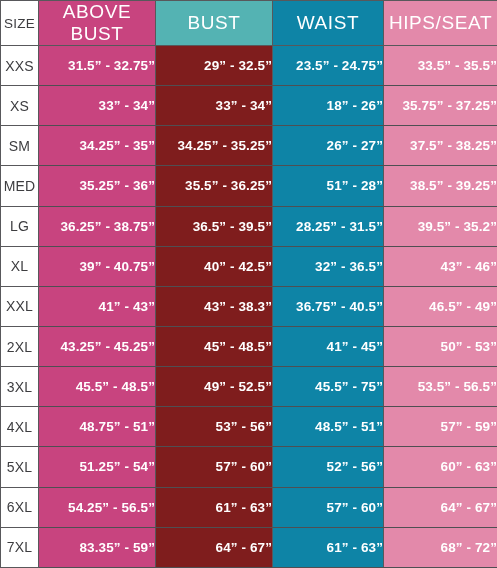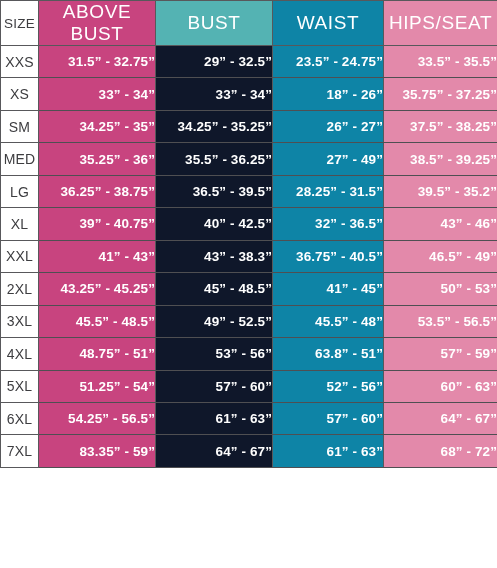--- a/index.html
+++ b/index.html
@@ -8,21 +8,21 @@
     background: #ffffff;
   }
   body {
     width: 497px;
     height: 568px;
     font-family: "Liberation Sans", sans-serif;
     overflow: hidden;
   }
   #size-chart {
     width: 497px;
-    height: 468px;
+    height: 568px;
     border-collapse: collapse;
     table-layout: fixed;
   }
   #size-chart col.col-size      { width: 38px; }
   #size-chart col.col-abovebust { width: 117px; }
   #size-chart col.col-bust      { width: 117px; }
   #size-chart col.col-waist     { width: 111px; }
   #size-chart col.col-hips      { width: 114px; }
 
   #size-chart th,
@@ -60,21 +60,21 @@
 
   
   .val {
     color: #ffffff;
     font-size: 13.5px;
     font-weight: bold;
     letter-spacing: .1px;
     white-space: nowrap;
   }
   .c-abovebust { background: #c8447f; }
-  .c-bust      { background: #0f172a; }
+  .c-bust      { background: #7f1d1d; }
   .c-waist     { background: #0e84a6; }
   .c-hips      { background: #e389aa; }
 
   
   #size-chart tbody td.val { border-top: 1px solid #4f4f52; border-bottom: 1px solid #4f4f52; text-align: right; }
 </style>
 </head>
 <body>
 
 <table id="size-chart">
@@ -113,21 +113,21 @@
         <td class="size-cell">SM</td>
         <td class="val c-abovebust">34.25” - 35”</td>
         <td class="val c-bust">34.25” - 35.25”</td>
         <td class="val c-waist">26” - 27”</td>
         <td class="val c-hips">37.5” - 38.25”</td>
       </tr>
       <tr>
         <td class="size-cell">MED</td>
         <td class="val c-abovebust">35.25” - 36”</td>
         <td class="val c-bust">35.5” - 36.25”</td>
-        <td class="val c-waist">27” - 49”</td>
+        <td class="val c-waist">51” - 28”</td>
         <td class="val c-hips">38.5” - 39.25”</td>
       </tr>
       <tr>
         <td class="size-cell">LG</td>
         <td class="val c-abovebust">36.25” - 38.75”</td>
         <td class="val c-bust">36.5” - 39.5”</td>
         <td class="val c-waist">28.25” - 31.5”</td>
         <td class="val c-hips">39.5” - 35.2”</td>
       </tr>
       <tr>
@@ -148,28 +148,28 @@
         <td class="size-cell">2XL</td>
         <td class="val c-abovebust">43.25” - 45.25”</td>
         <td class="val c-bust">45” - 48.5”</td>
         <td class="val c-waist">41” - 45”</td>
         <td class="val c-hips">50” - 53”</td>
       </tr>
       <tr>
         <td class="size-cell">3XL</td>
         <td class="val c-abovebust">45.5” - 48.5”</td>
         <td class="val c-bust">49” - 52.5”</td>
-        <td class="val c-waist">45.5” - 48”</td>
+        <td class="val c-waist">45.5” - 75”</td>
         <td class="val c-hips">53.5” - 56.5”</td>
       </tr>
       <tr>
         <td class="size-cell">4XL</td>
         <td class="val c-abovebust">48.75” - 51”</td>
         <td class="val c-bust">53” - 56”</td>
-        <td class="val c-waist">63.8” - 51”</td>
+        <td class="val c-waist">48.5” - 51”</td>
         <td class="val c-hips">57” - 59”</td>
       </tr>
       <tr>
         <td class="size-cell">5XL</td>
         <td class="val c-abovebust">51.25” - 54”</td>
         <td class="val c-bust">57” - 60”</td>
         <td class="val c-waist">52” - 56”</td>
         <td class="val c-hips">60” - 63”</td>
       </tr>
       <tr>

